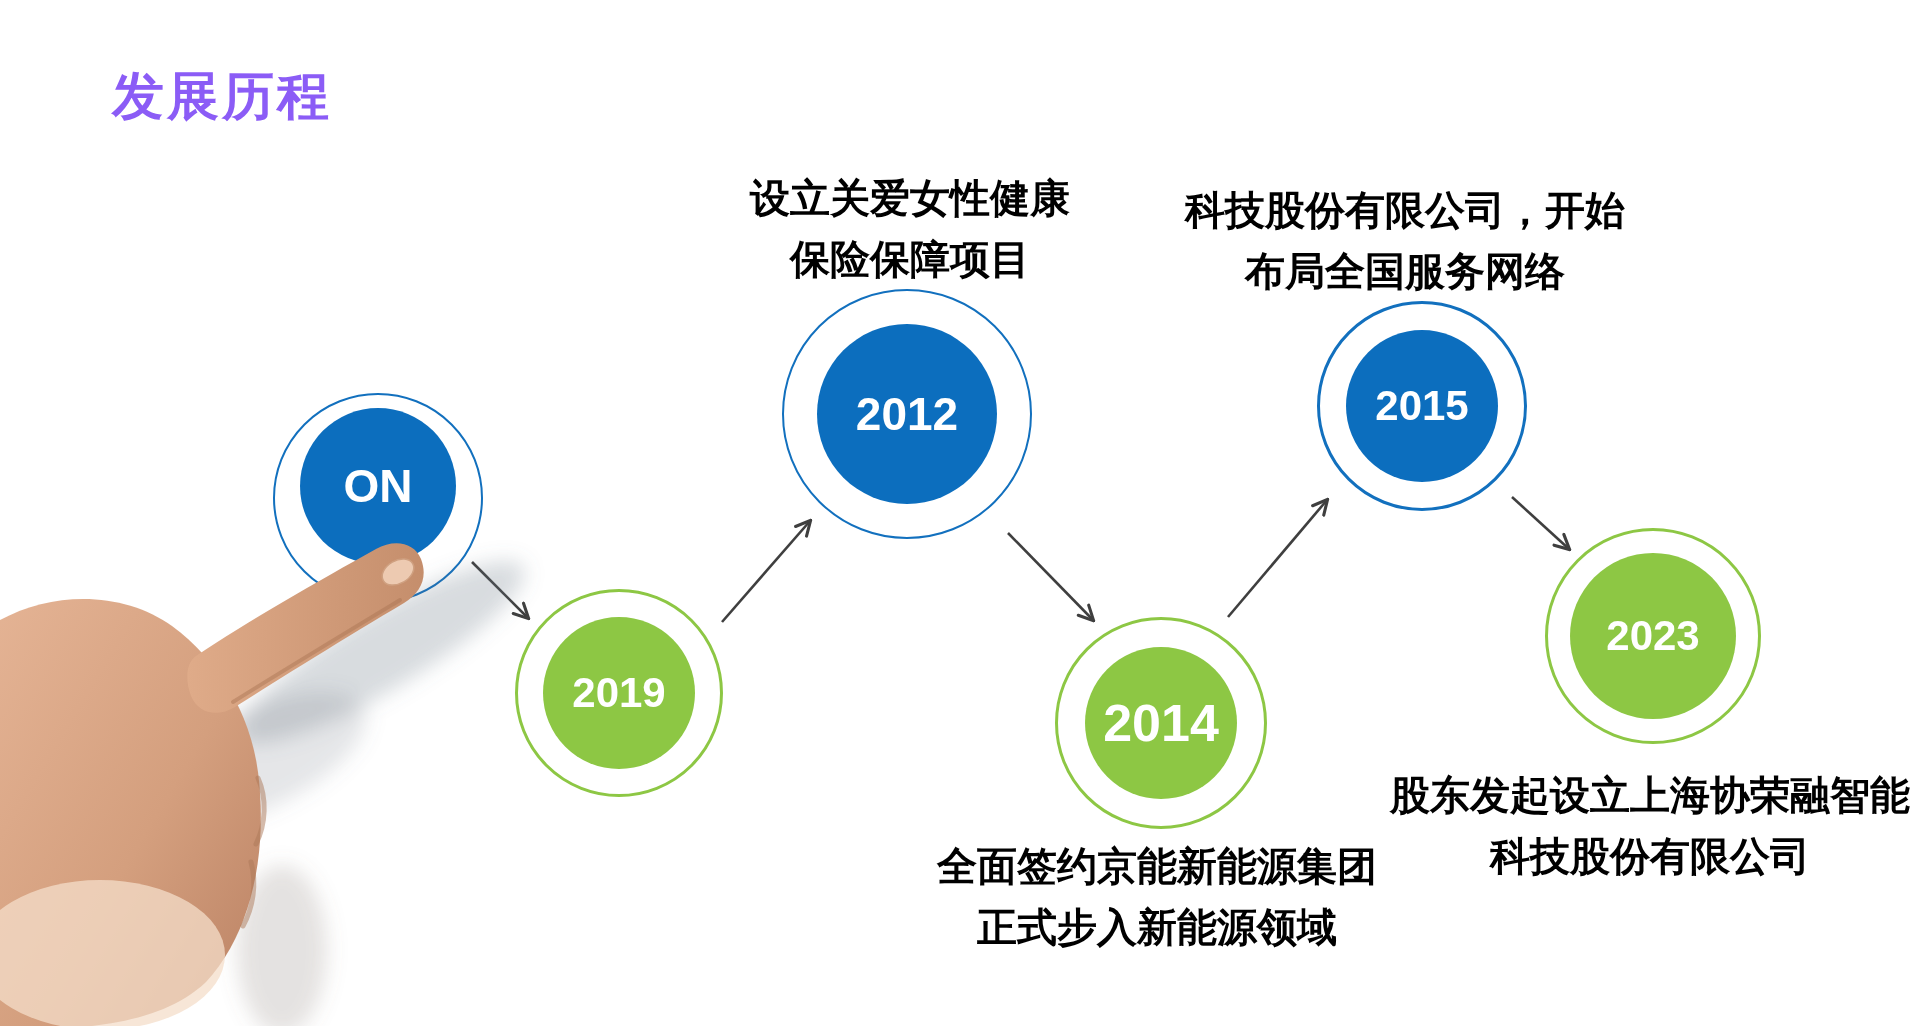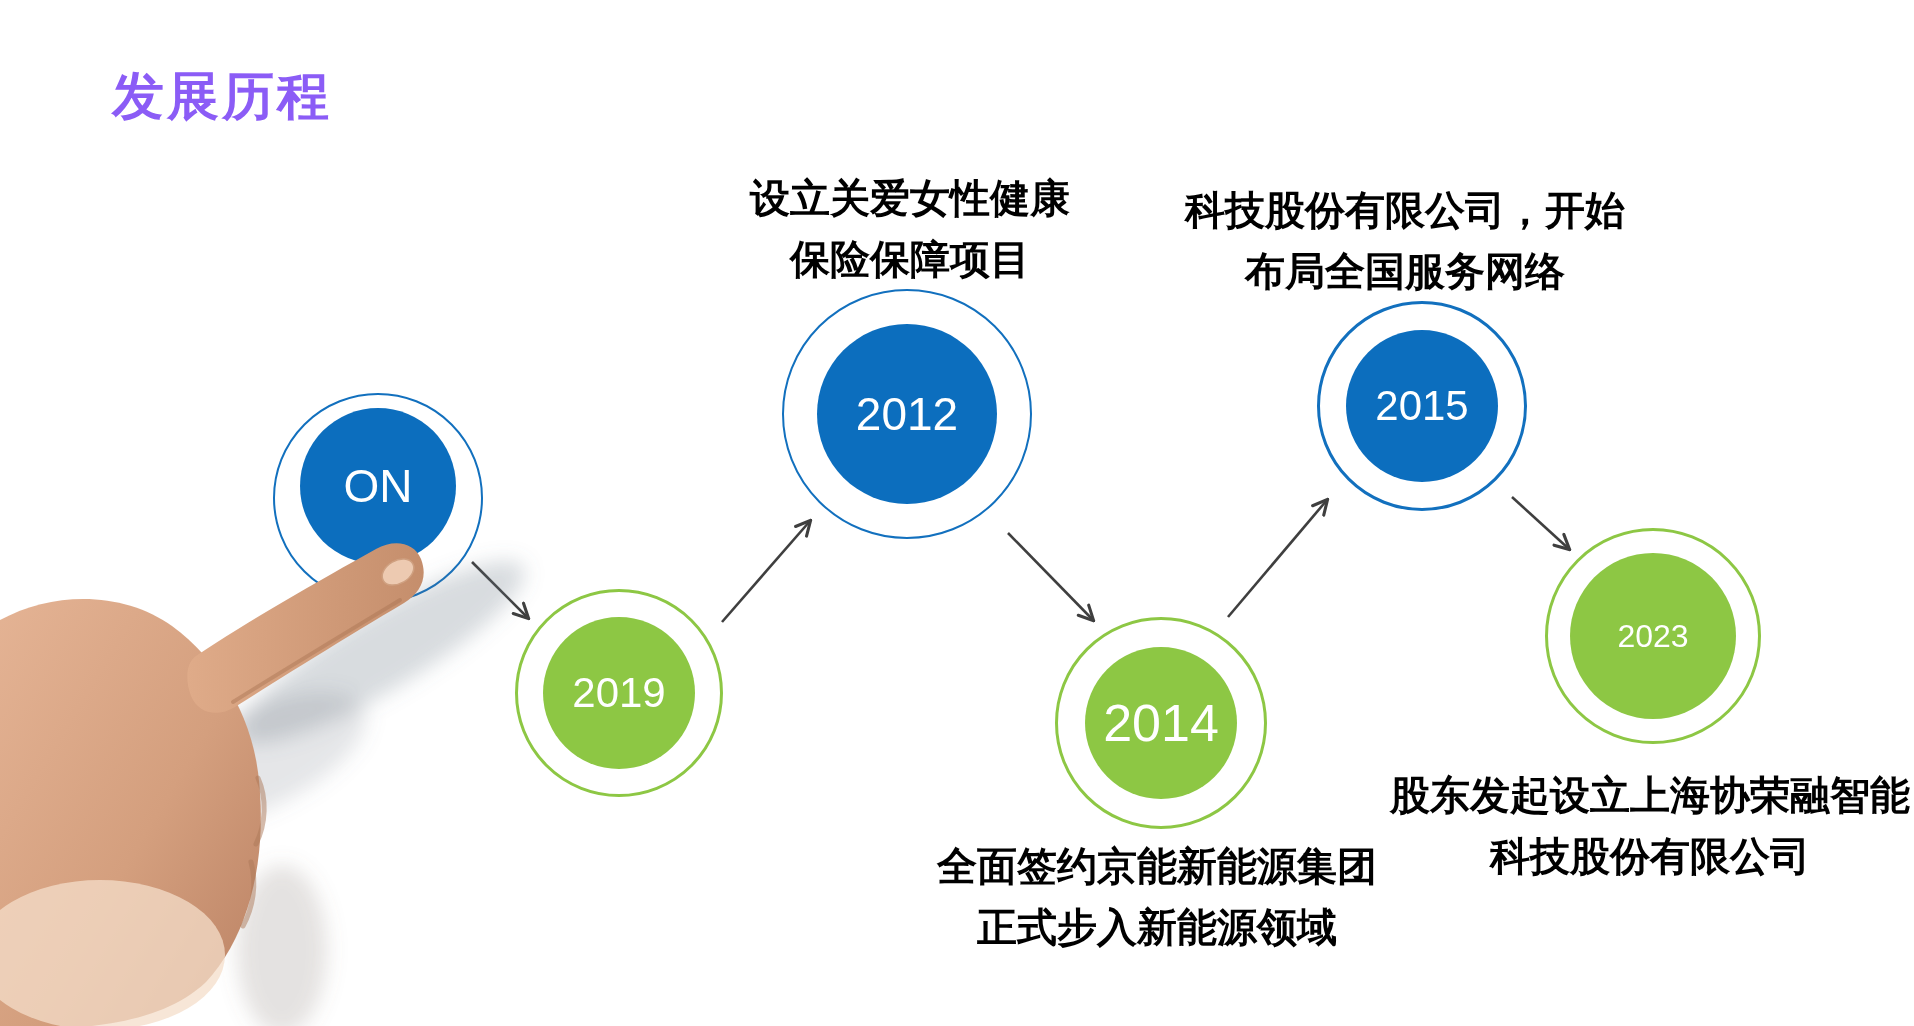--- a/index.html
+++ b/index.html
@@ -10,21 +10,21 @@
   .page-title{
     position:absolute;left:112px;top:62px;margin:0;
     font-size:52px;font-weight:900;color:#8b5cf6;letter-spacing:3px;
   }
   .ring{position:absolute;border-radius:50%;background:transparent;box-sizing:border-box;}
   .ring.blue{border:2px solid #1270be;}
   .ring.blue.thick{border-width:3px;}
   .ring.green{border:3px solid #8dc744;}
   .disc{
     position:absolute;border-radius:50%;display:flex;align-items:center;justify-content:center;
-    color:#ffffff;font-weight:normal;
+    color:#ffffff;font-weight:bold;
   }
   .disc.blue{background:#0c6ebe;}
   .disc.green{background:#8dc744;}
   .caption{
     position:absolute;color:#000;font-weight:900;font-size:40px;line-height:61px;
     text-align:center;white-space:nowrap;
   }
   .arrows,.hand-layer{position:absolute;left:0;top:0;pointer-events:none;}
 </style>
 </head>
@@ -65,21 +65,21 @@
 
   <div>
     <div class="ring blue thick" style="left:1317px;top:301px;width:210px;height:210px;"></div>
     <div class="disc blue" style="left:1346px;top:330px;width:152px;height:152px;font-size:42px;">
       <span>2015</span>
     </div>
   </div>
 
   <div>
     <div class="ring green" style="left:1545px;top:528px;width:216px;height:216px;"></div>
-    <div class="disc green" style="left:1570px;top:553px;width:166px;height:166px;font-size:32px;">
+    <div class="disc green" style="left:1570px;top:553px;width:166px;height:166px;font-size:42px;">
       <span>2023</span>
     </div>
   </div>
 
 
   <div class="caption" style="left:660px;top:168px;width:500px;">
     <div>设立关爱女性健康</div>
     <div>保险保障项目</div>
   </div>
 

